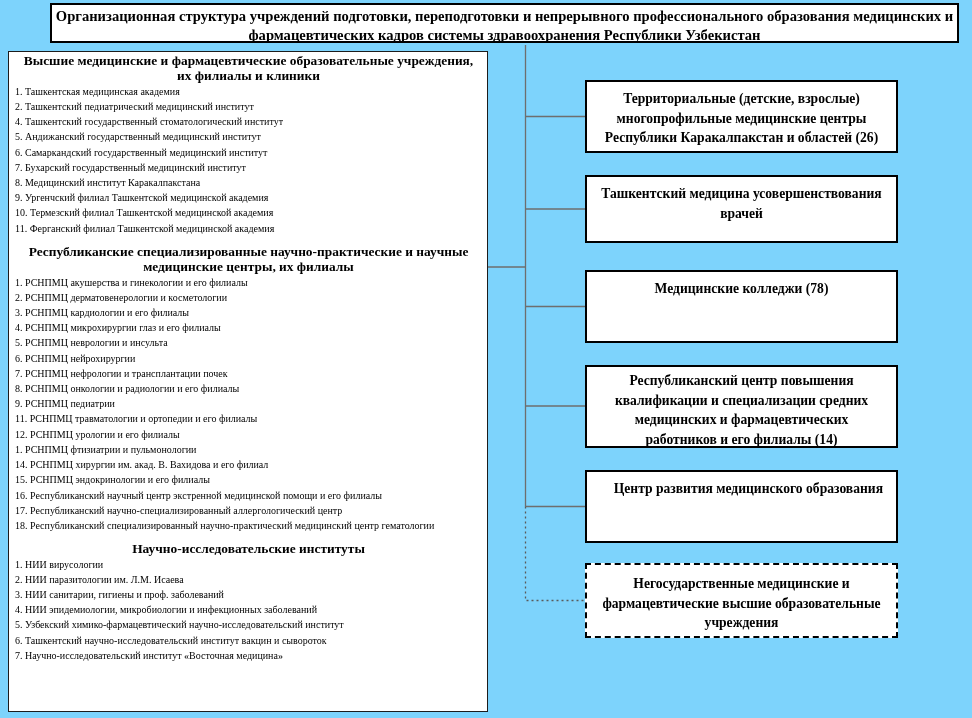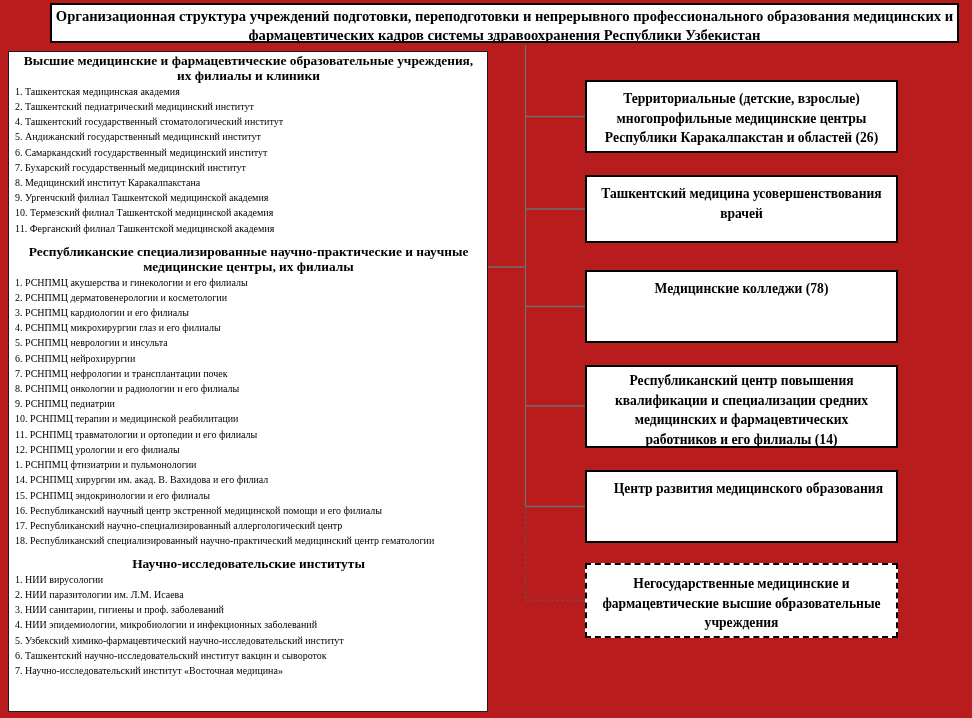--- a/index.html
+++ b/index.html
@@ -1,17 +1,17 @@
 <!DOCTYPE html>
 <html><head>
 <meta charset="utf-8">
 <style>
   html,body { margin:0; padding:0; background:#ffffff; }
   .canvas {
-    position:relative; width:972px; height:718px; background:#b91c1c;
+    position:relative; width:972px; height:718px; background:#7dd3fc;
     font-family:"Liberation Serif", "DejaVu Serif", serif; color:#000;
     overflow:hidden;
   }
   .connectors { position:absolute; left:0; top:0; width:972px; height:718px; pointer-events:none; }
 
   .titlebox {
     position:absolute; left:50px; top:3px; width:909px; height:40px;
     border:2px solid #000; box-sizing:border-box; background:#fff;
     text-align:center; font-weight:bold; font-size:14.6px; line-height:18.5px;
     padding-top:2px;
@@ -90,21 +90,20 @@
       <div>
           <div class="item">1. РСНПМЦ акушерства и гинекологии и его филиалы</div>
           <div class="item">2. РСНПМЦ дерматовенерологии и косметологии</div>
           <div class="item">3. РСНПМЦ кардиологии и его филиалы</div>
           <div class="item">4. РСНПМЦ микрохирургии глаз и его филиалы</div>
           <div class="item">5. РСНПМЦ неврологии и инсульта</div>
           <div class="item">6. РСНПМЦ нейрохирургии</div>
           <div class="item">7. РСНПМЦ нефрологии и трансплантации почек</div>
           <div class="item">8. РСНПМЦ онкологии и радиологии и его филиалы</div>
           <div class="item">9. РСНПМЦ педиатрии</div>
-          <div class="item">10. РСНПМЦ терапии и медицинской реабилитации</div>
           <div class="item">11. РСНПМЦ травматологии и ортопедии и его филиалы</div>
           <div class="item">12. РСНПМЦ урологии и его филиалы</div>
           <div class="item">1. РСНПМЦ фтизиатрии и пульмонологии</div>
           <div class="item">14. РСНПМЦ хирургии им. акад. В. Вахидова и его филиал</div>
           <div class="item">15. РСНПМЦ эндокринологии и его филиалы</div>
           <div class="item">16. Республиканский научный центр экстренной медицинской помощи и его филиалы</div>
           <div class="item">17. Республиканский научно-специализированный аллергологический центр</div>
           <div class="item">18. Республиканский специализированный научно-практический медицинский центр гематологии</div>
         </div>
     </div>

